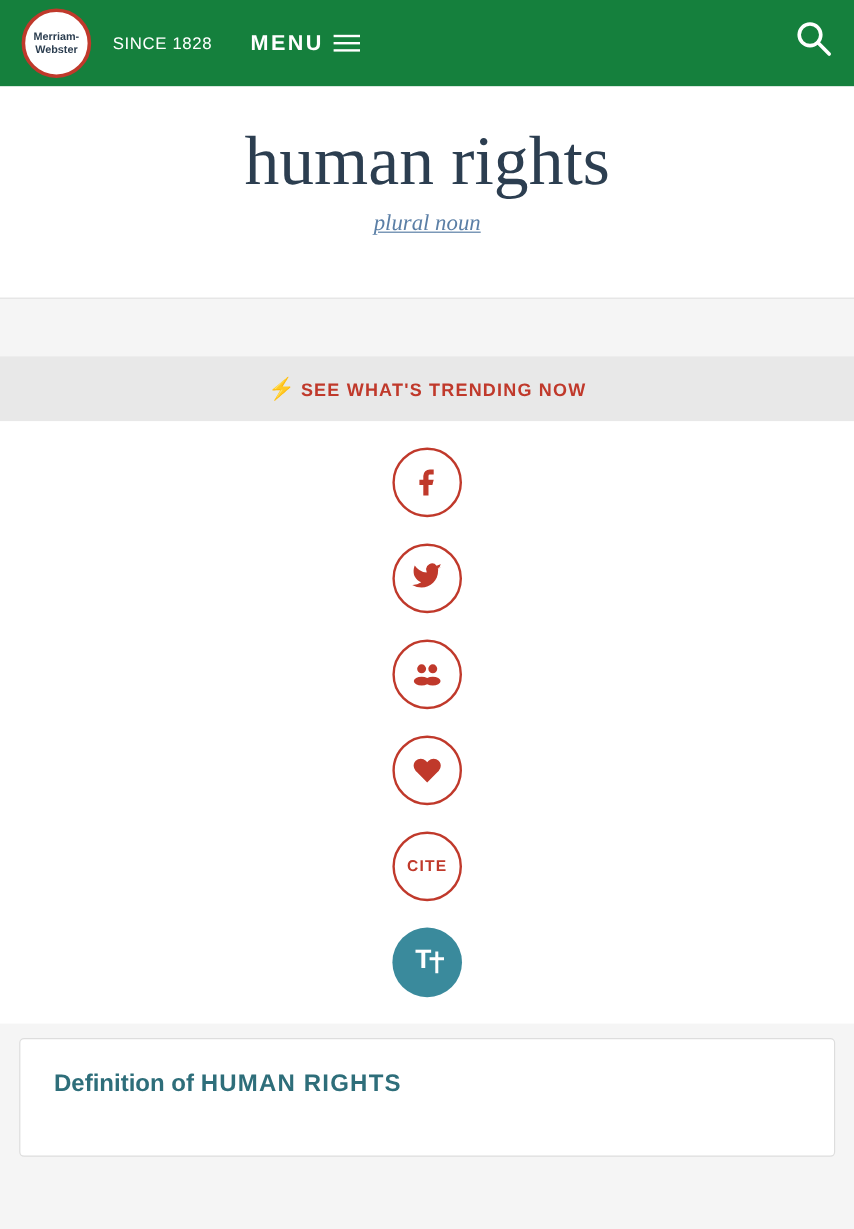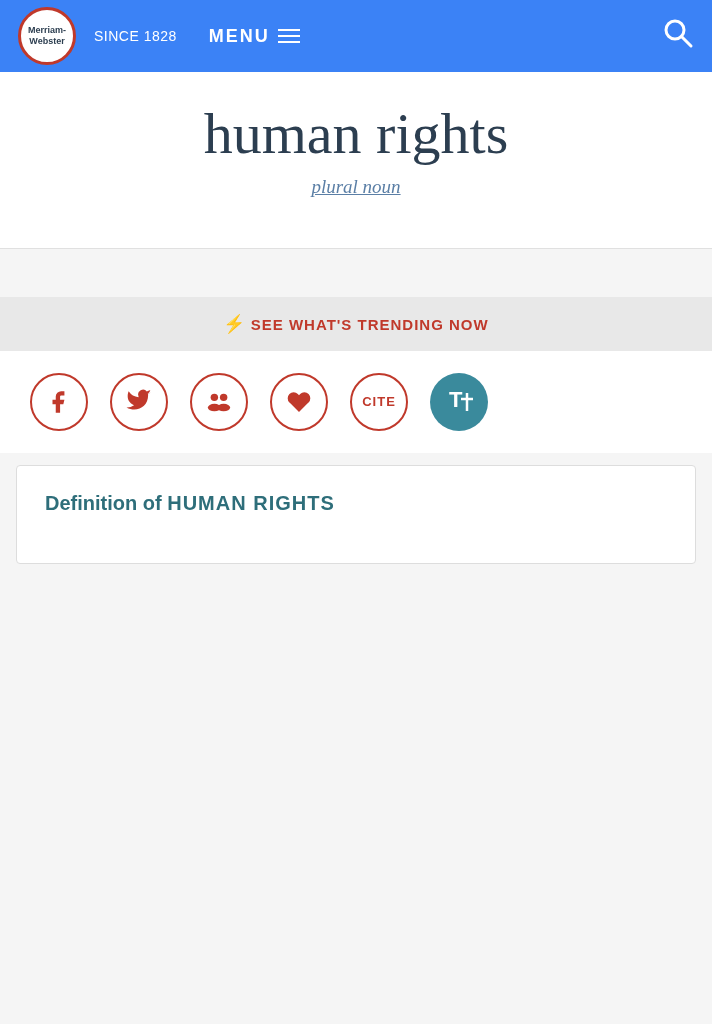--- a/index.html
+++ b/index.html
@@ -5,21 +5,21 @@
     * { margin: 0; padding: 0; box-sizing: border-box; }
     body {
       font-family: Georgia, 'Times New Roman', serif;
       background: #f5f5f5;
       width: 712px;
       min-height: 1024px;
     }
 
     
     .header {
-      background: #3b82f6;
+      background: #15803d;
       display: flex;
       align-items: center;
       padding: 10px 18px;
       gap: 18px;
       height: 72px;
     }
     .logo-circle {
       width: 58px;
       height: 58px;
       border-radius: 50%;
@@ -133,20 +133,21 @@
       margin-right: 4px;
     }
 
     
     .social-row {
       background: white;
       display: flex;
       align-items: center;
       padding: 22px 30px;
       gap: 22px;
+      flex-direction: column;
     }
     .social-btn {
       width: 58px;
       height: 58px;
       border-radius: 50%;
       border: 2px solid #c0392b;
       display: flex;
       align-items: center;
       justify-content: center;
       cursor: pointer;

